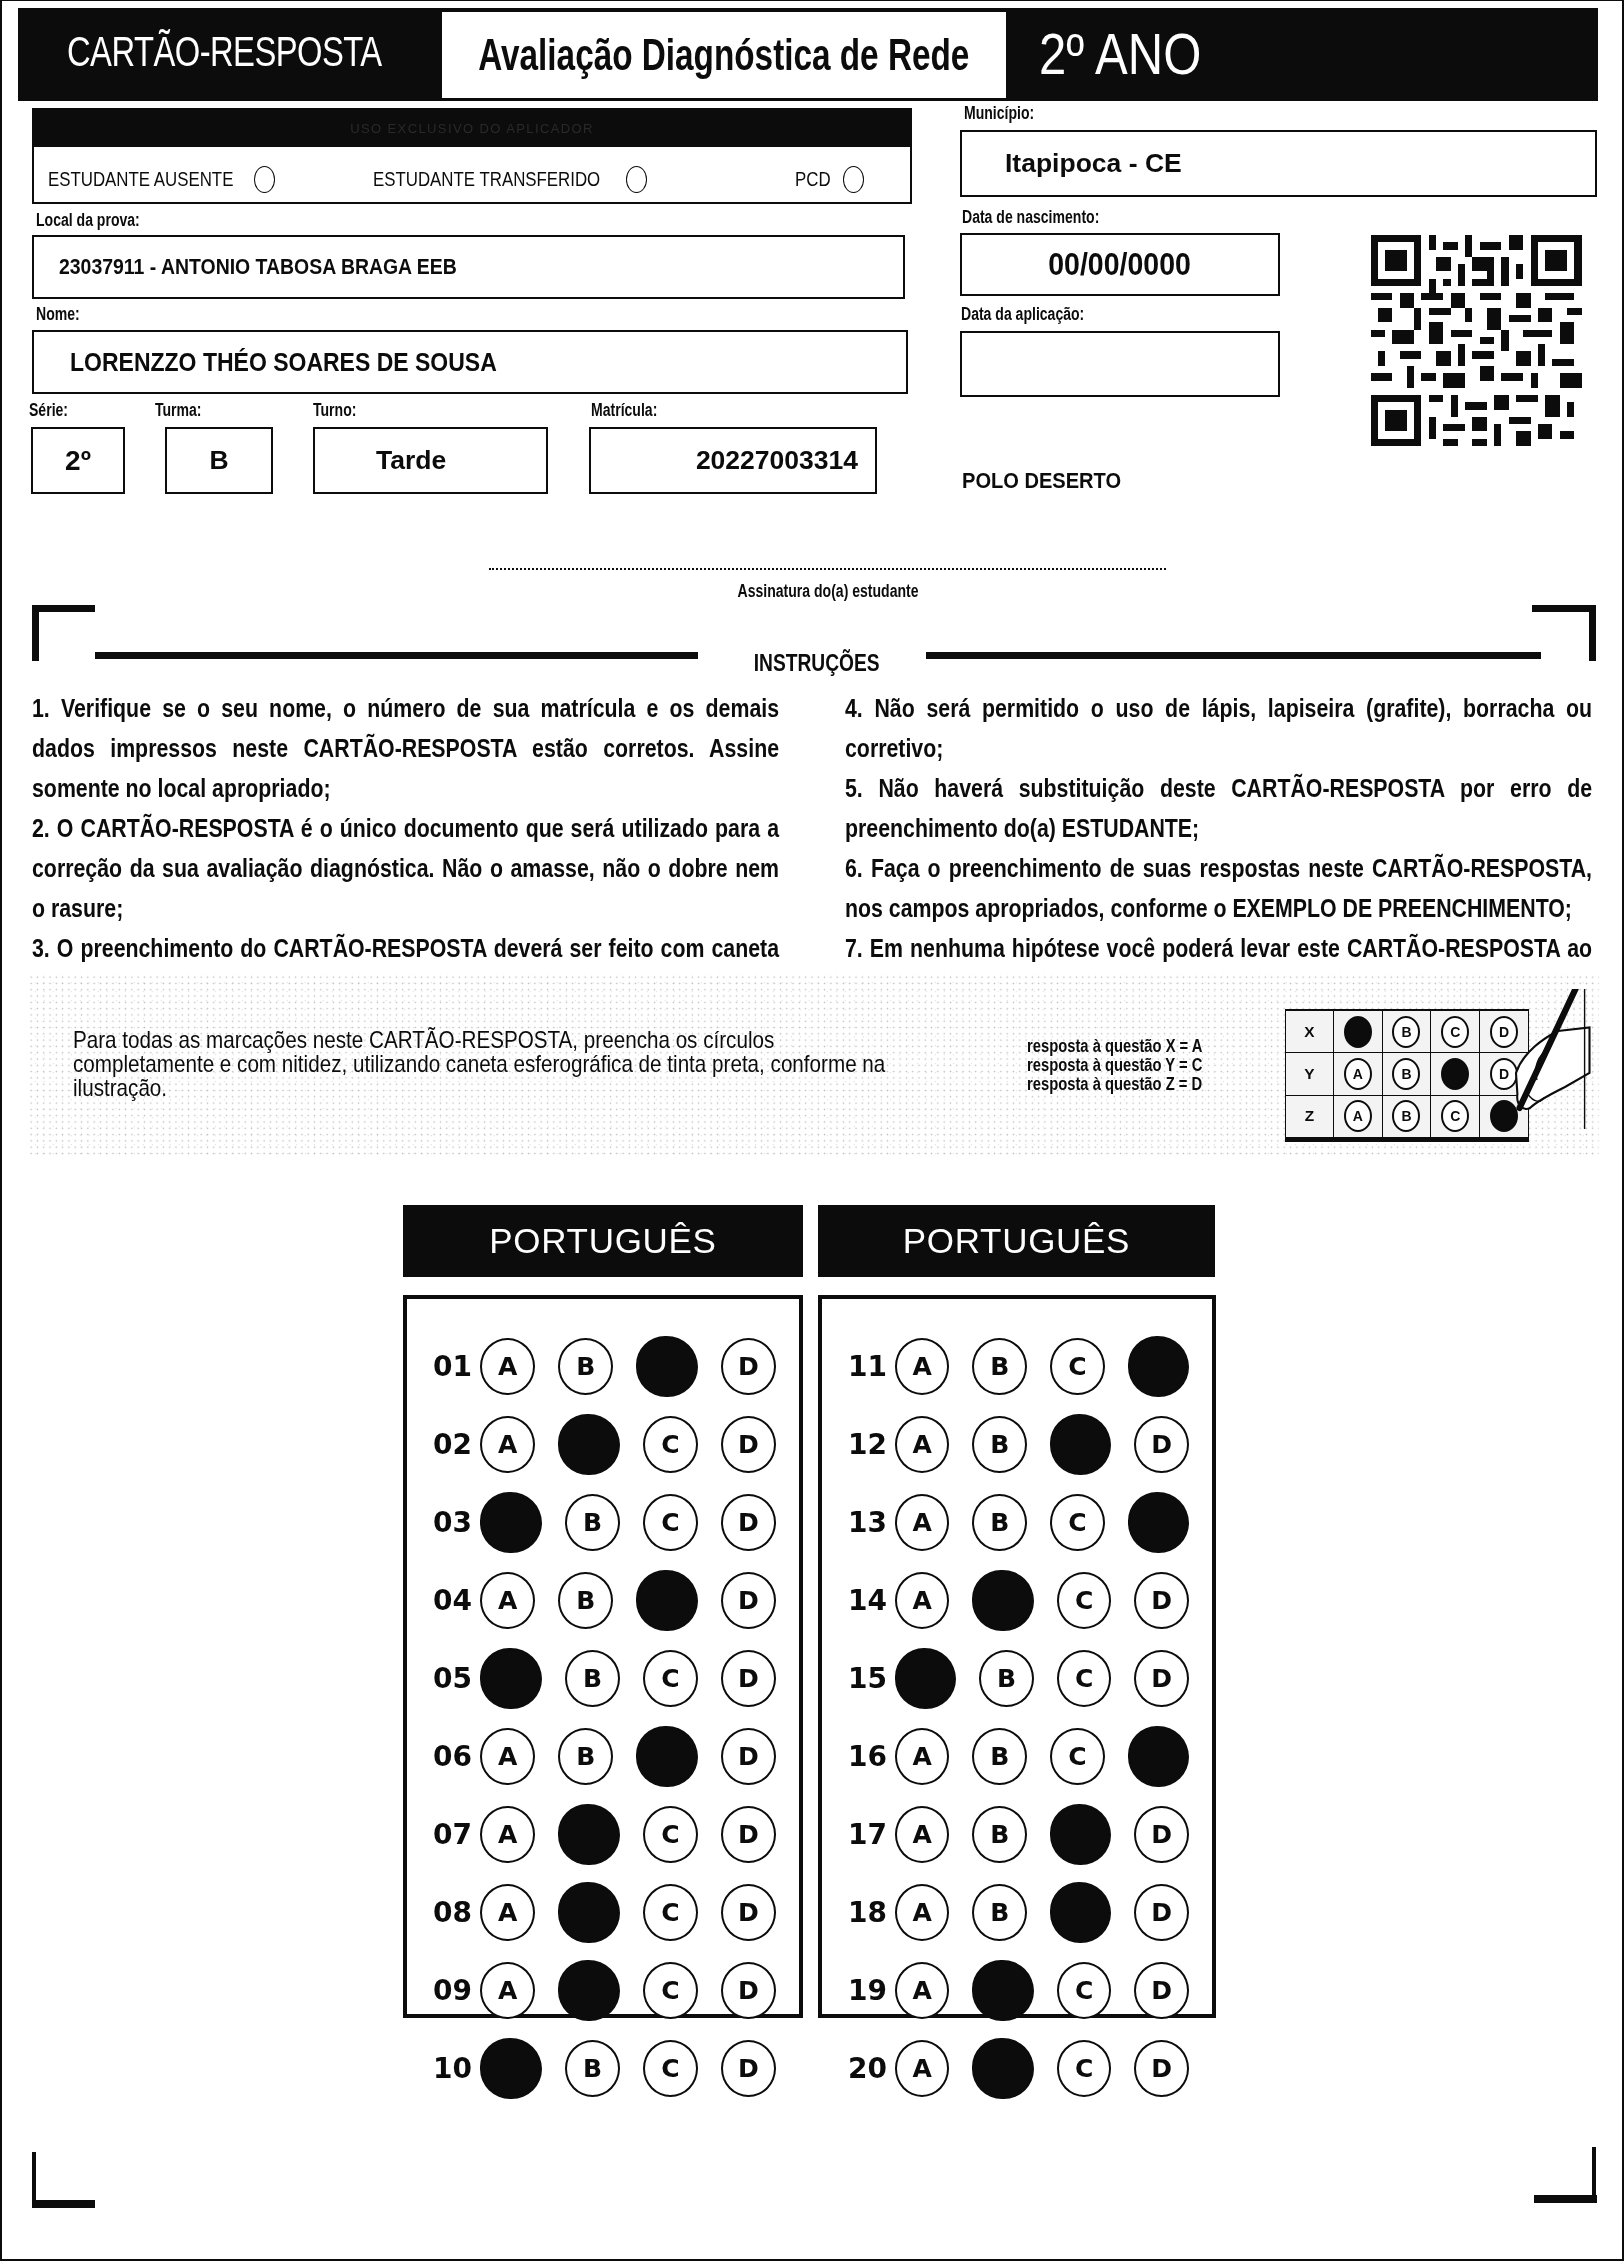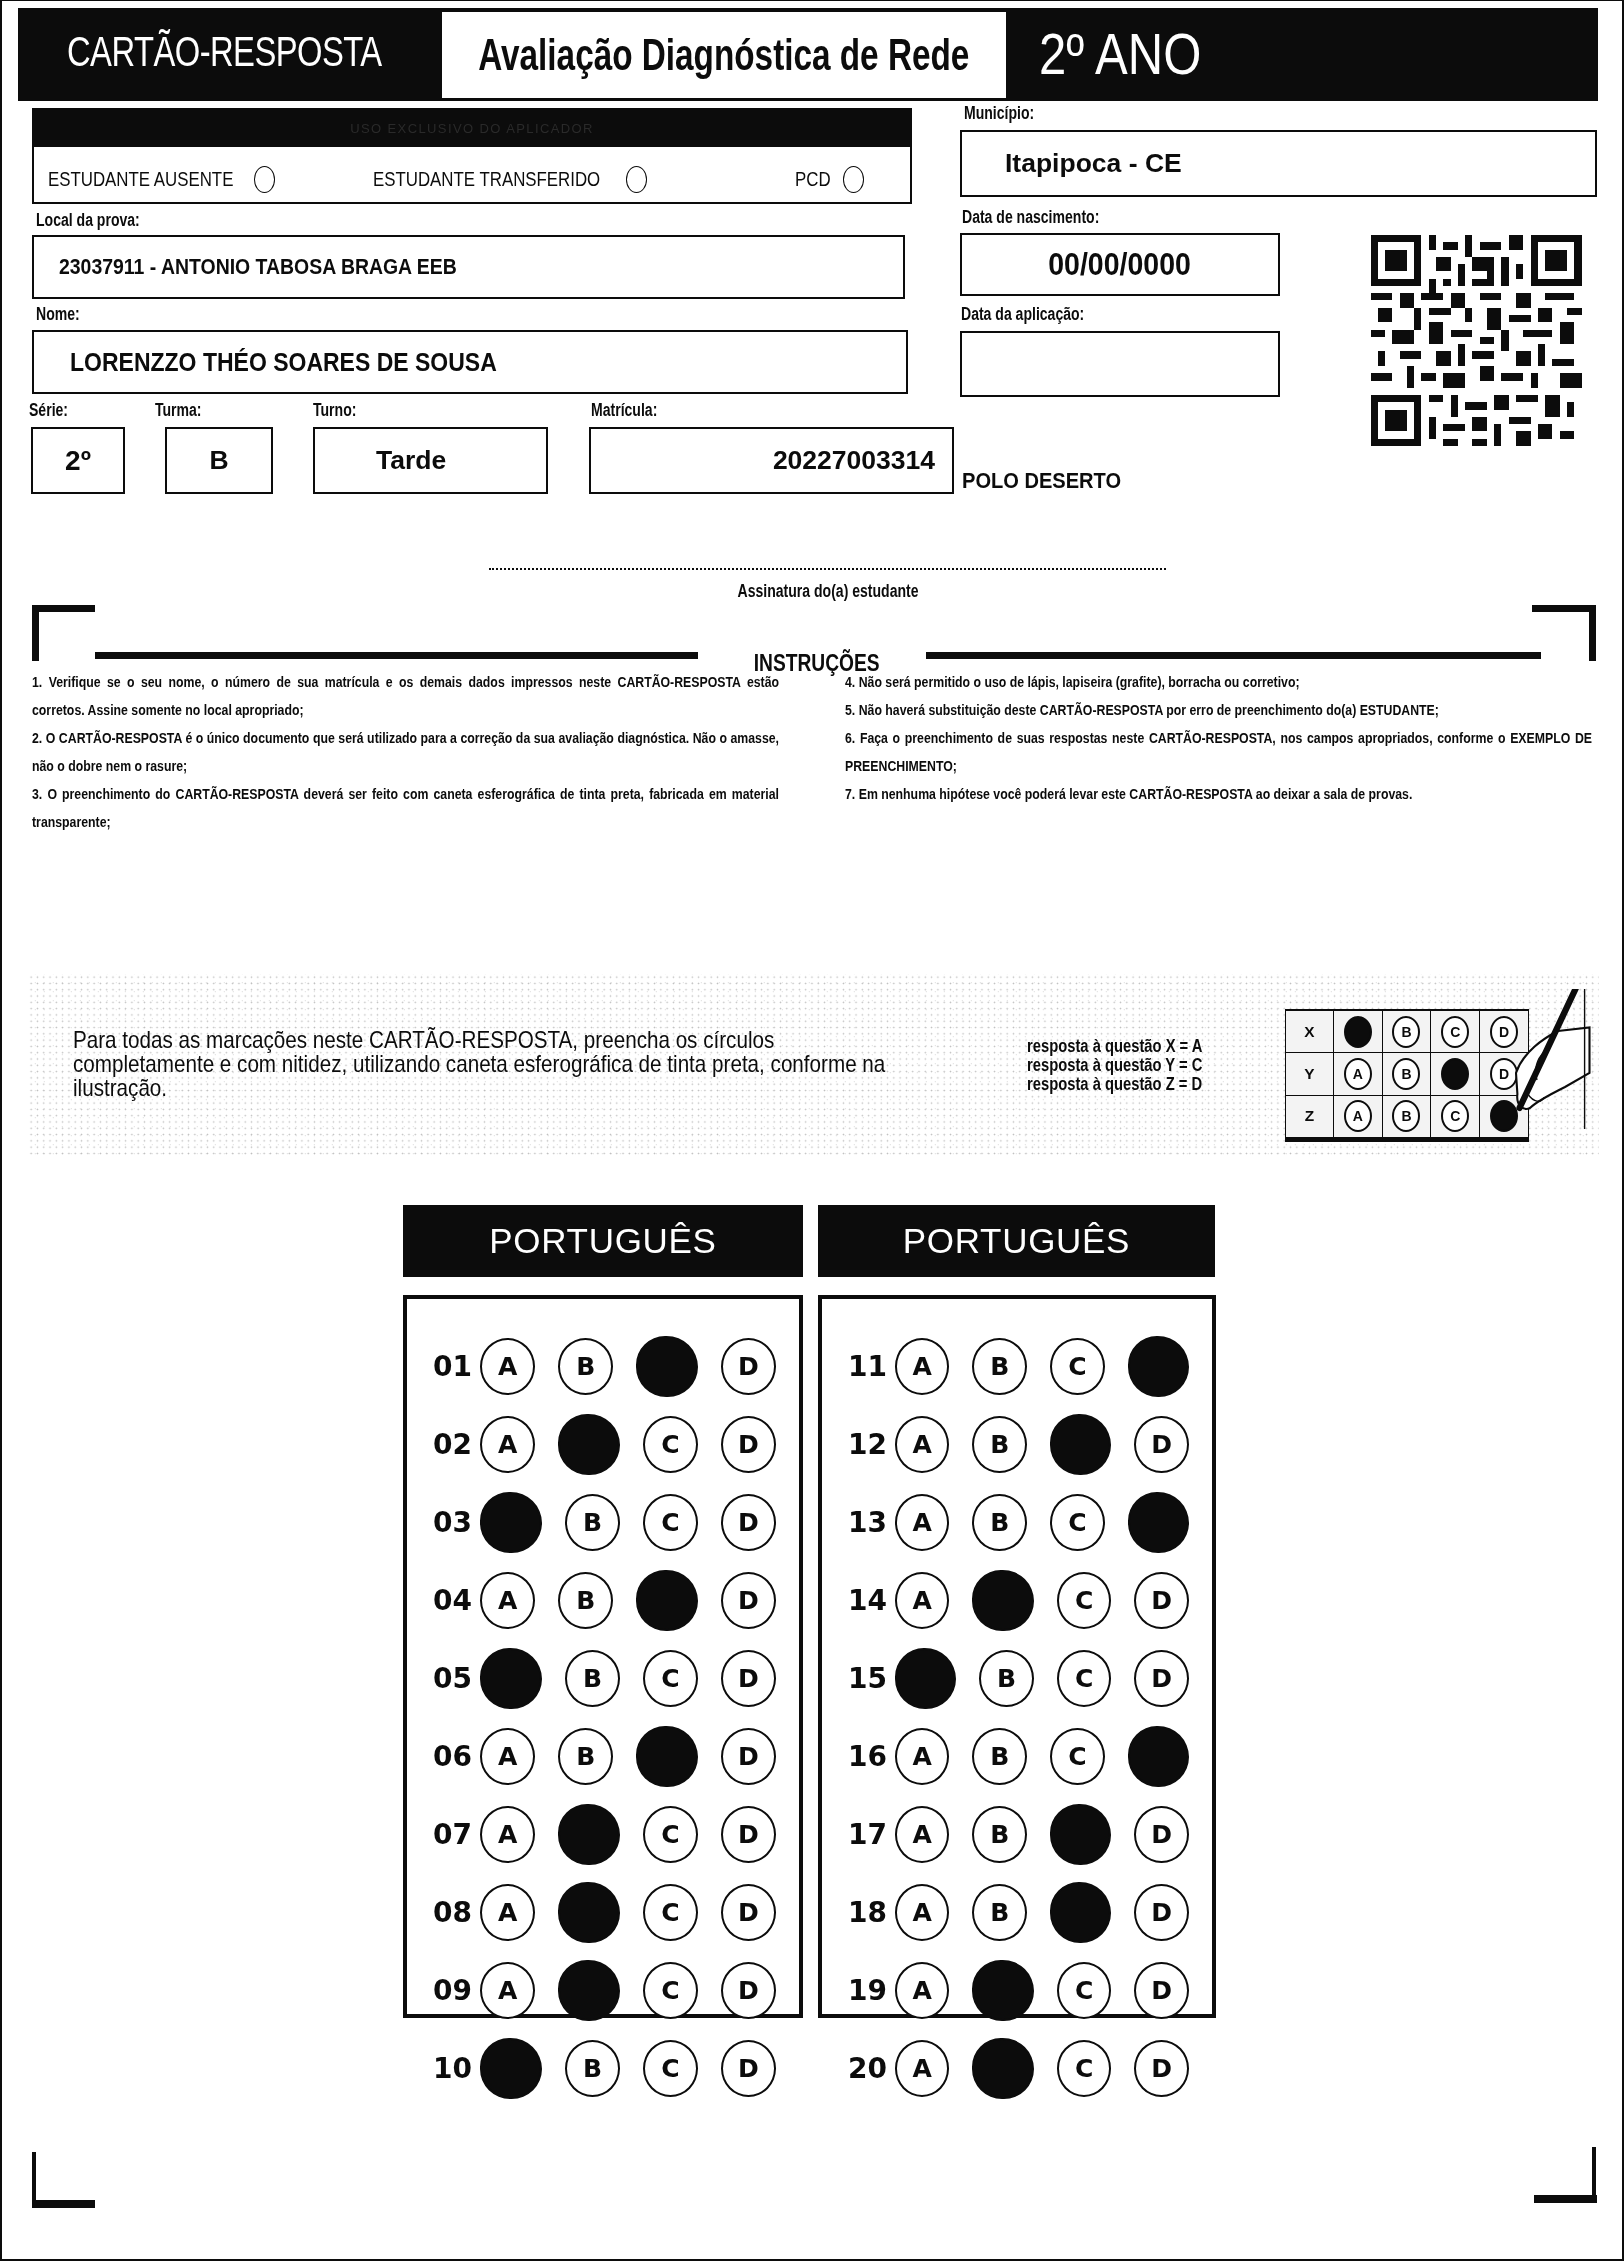--- a/index.html
+++ b/index.html
@@ -91,21 +91,21 @@
   .bracket { position: absolute; background: #0c0c0c; }
 
   
   .instr-rule { position: absolute; height: 7px; background: #0c0c0c; top: 652px; }
   .instr-title {
     position: absolute; left: 733px; top: 649px; width: 168px; text-align: center;
     font-size: 24px; font-weight: 700;
   }
   .instr-title span { transform: scaleX(0.8); transform-origin: center; }
   .instr-col {
-    position: absolute; top: 668px; font-size: 15px; font-weight: 700; line-height: 28px;
+    position: absolute; top: 688px; font-size: 26px; font-weight: 700; line-height: 40px;
     text-align: justify;
   }
   .instr-col p { margin: 0; }
   .instr-col .inner { transform: scaleX(0.82); transform-origin: left top; }
 
   
   .illus {
     position: absolute; left: 28px; top: 974px; width: 1571px; height: 182px;
     background-color: #fff;
     background-image:
@@ -210,21 +210,21 @@
 <div class="field-box" style="left:165px; top:427px; width:108px; height:67px; justify-content:center">
   <span class="field-val" style="font-size:26.5px">B</span>
 </div>
 
 <div class="field-label" style="left:313px; top:400px"><span class="cond">Turno:</span></div>
 <div class="field-box" style="left:313px; top:427px; width:235px; height:67px; padding-left:61px">
   <span class="field-val" style="font-size:26.5px">Tarde</span>
 </div>
 
 <div class="field-label" style="left:591px; top:400px"><span class="cond">Matrícula:</span></div>
-<div class="field-box" style="left:589px; top:427px; width:365px; height:67px; justify-content:flex-end; padding-right:17px">
+<div class="field-box" style="left:589px; top:427px; width:288px; height:67px; justify-content:flex-end; padding-right:17px">
   <span class="field-val" style="font-size:26.5px">20227003314</span>
 </div>
 
 <div class="field-label" style="left:964px; top:103px"><span class="cond">Município:</span></div>
 <div class="field-box" style="left:960px; top:130px; width:637px; height:67px; padding-left:43px">
   <span class="field-val" style="font-size:26.5px">Itapipoca - CE</span>
 </div>
 
 <div class="field-label" style="left:962px; top:207px"><span class="cond">Data de nascimento:</span></div>
 <div class="field-box" style="left:960px; top:233px; width:320px; height:63px; justify-content:center">

